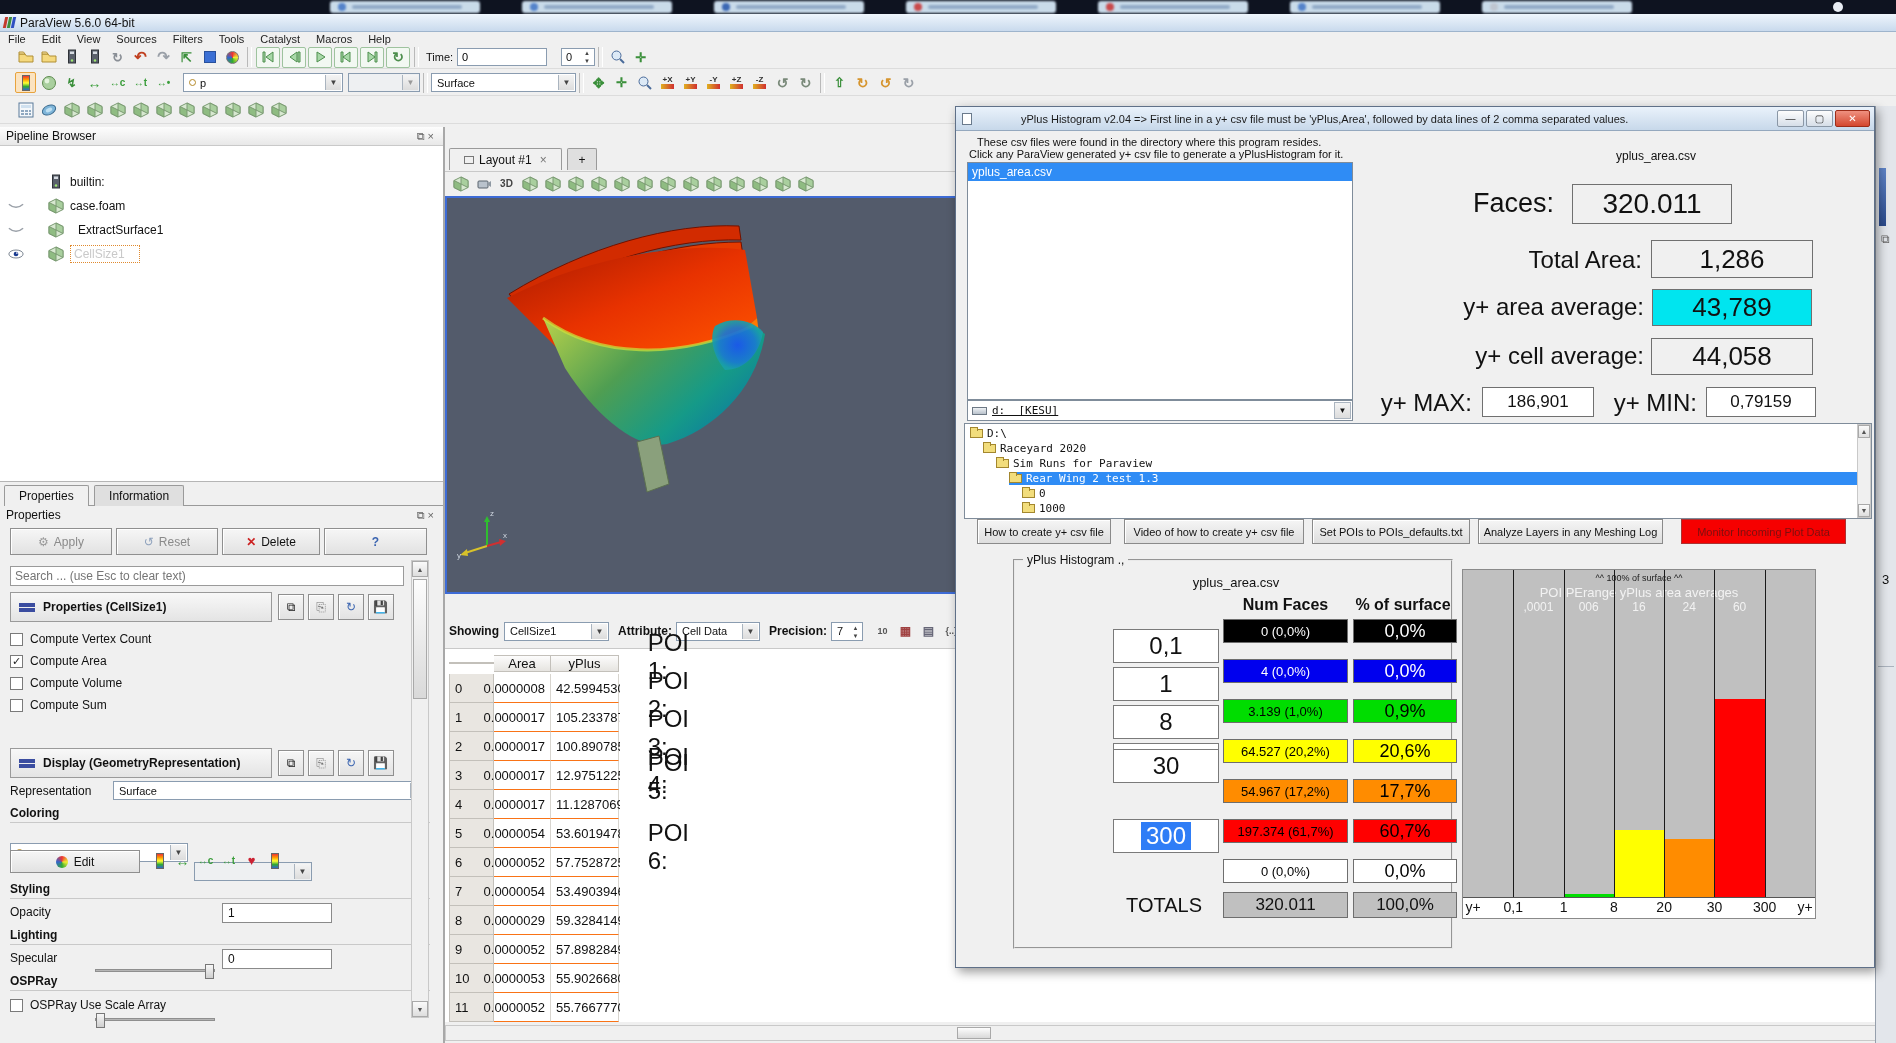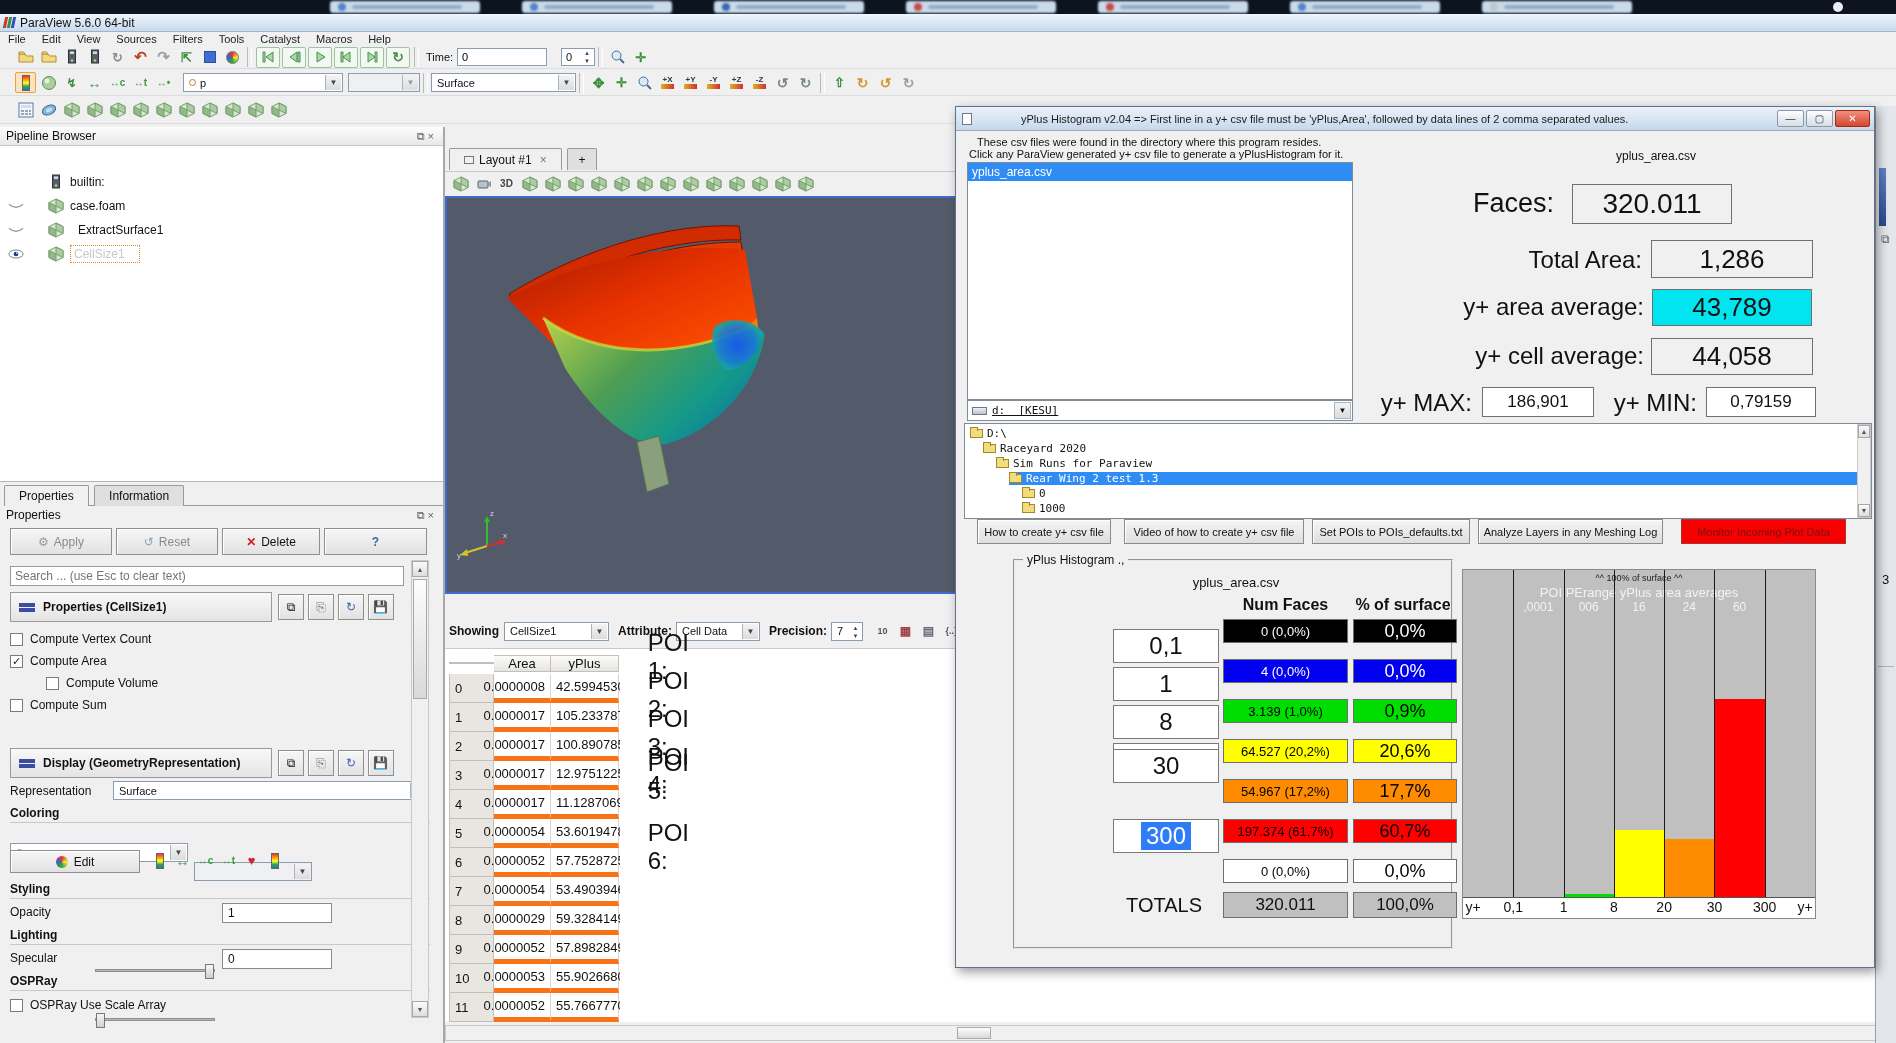--- a/index.html
+++ b/index.html
@@ -45,21 +45,21 @@
   .sect { background:linear-gradient(#f8f8f8,#e4e4e4); border:1px solid #9a9a9a; height:30px;
           display:flex; align-items:center; font-weight:bold; font-size:12px; padding-left:8px; }
   .sect .eq { width:16px; height:9px; margin-right:8px; border-top:4px solid #3b4da0; border-bottom:4px solid #3b4da0; }
   .mini { width:26px; height:26px; }
   .slider { height:3px; background:#b5b5b5; border:1px solid #8f8f8f; position:relative; }
   .sl-h { position:absolute; top:-6px; width:9px; height:15px; background:linear-gradient(#f7f7f7,#cfcfcf); border:1px solid #777; }
   .txtbox { border:1px solid #8a8a8a; background:#fff; height:20px; display:flex; align-items:center; padding-left:5px; font-size:12px; }
   
   .shead { background:linear-gradient(#fcfcfc,#e6e4e0); border:1px solid #c3c0ba; border-left:none;
            display:flex; align-items:center; justify-content:center; font-size:13px; }
-  .scell { border-right:1px solid #d8d5cf; border-bottom:5px solid #f97316; display:flex; align-items:center;
+  .scell { border-right:1px solid #d8d5cf; border-bottom:1px solid #f97316; display:flex; align-items:center;
            padding:0 5px; font-size:13px; }
   .sidx { background:#e9e6e1; border-right:1px solid #c3c0ba; border-bottom:1px solid #c3c0ba; }
   
   #dialog { left:955px; top:106px; width:920px; height:862px; background:#f0f0f0;
             border:1px solid #5f7088; box-shadow:3px 4px 10px rgba(0,0,0,.4); z-index:40; }
   #dlg-title { position:absolute; left:0; top:0; right:0; height:24px;
                background:linear-gradient(#eaf2fb,#c7d8ea); border-bottom:1px solid #94a8be;
                display:flex; align-items:center; padding-left:6px; font-size:11px; color:#1a1a1a; }
   .wbtn { width:27px; height:17px; border:1px solid #8a97a6; border-radius:2px; margin-left:2px;
           background:linear-gradient(#fdfdfd,#d6dee8); display:inline-flex; align-items:center; justify-content:center;
@@ -564,21 +564,21 @@
       <span class="chk"></span>
       <span>Compute Vertex Count</span>
     </div>
 
 
     <div class="flex checked" style="height:22px;">
       <span class="chk" style="color: rgb(34, 34, 34);">✓</span>
       <span>Compute Area</span>
     </div>
 
-    <div class="flex" style="height:22px;margin-left:36px;">
+    <div class="flex" style="height:22px;">
       <span class="chk"></span>
       <span>Compute Volume</span>
     </div>
 
     <div class="flex" style="height:22px;">
       <span class="chk"></span>
       <span>Compute Sum</span>
     </div>
   </div>
 

